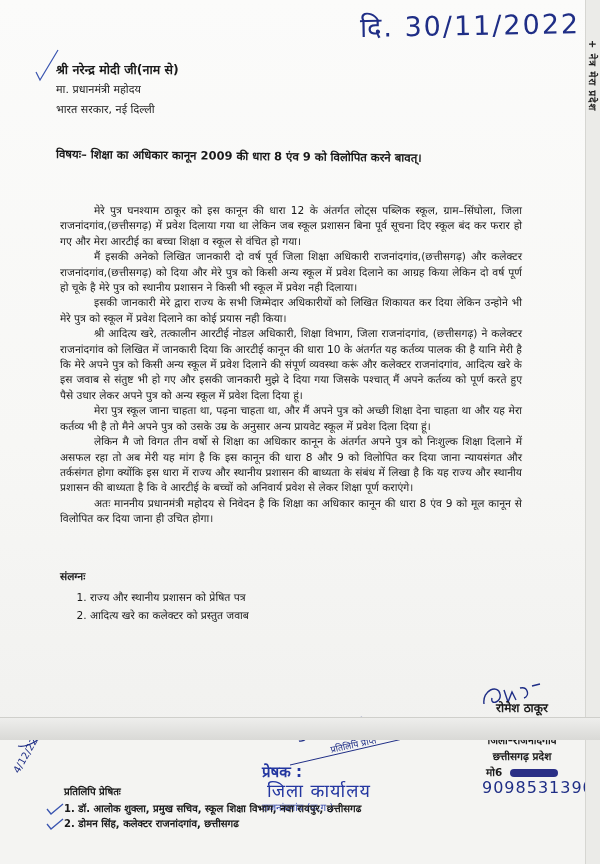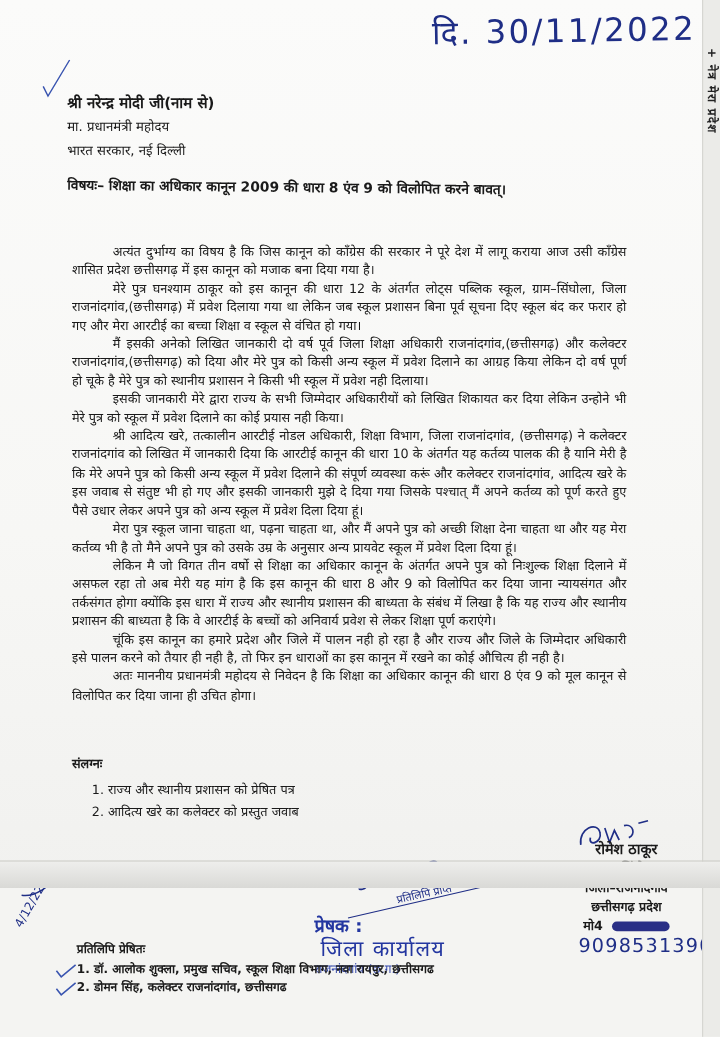--- a/index.html
+++ b/index.html
@@ -24,21 +24,21 @@
     }
     .bottom-edge {
       position:absolute; left:0; bottom:0; width:600px; height:22px;
       background:linear-gradient(180deg,#eeeeec,#d9d9d6);
       border-top:1px solid #cfcfcb;
     }
     .date-hw {
       position:absolute; left:360px; top:6px; font-size:27px; letter-spacing:2px;
       color:#1f2e86; font-style:normal; transform:rotate(-1deg);
     }
-    .addr { position:absolute; left:56px; top:60px; font-size:11px; line-height:20px;margin-top:16px; }
+    .addr { position:absolute; left:56px; top:60px; font-size:11px; line-height:20px; }
     .addr .l1 { font-weight:bold; font-size:12.5px; }
     .tick-top {
       position:absolute; left:34px; top:48px; width:26px; height:36px;
     }
     .subject {
       position:absolute; left:56px; top:146px; font-size:11.5px; font-weight:bold;
       transform:rotate(0.6deg); transform-origin:left;
     }
     .body {
       position:absolute; left:60px; top:203px; width:462px;
@@ -85,47 +85,45 @@
 
   <div class="addr">
     <div class="l1">श्री नरेन्द्र मोदी जी(नाम से)</div>
     <div>मा. प्रधानमंत्री महोदय</div>
     <div>भारत सरकार, नई दिल्ली</div>
   </div>
 
   <div class="subject">विषयः– शिक्षा का अधिकार कानून 2009 की धारा 8 एंव 9 को विलोपित करने बावत्।</div>
 
   <div class="body">
-    <p>अत्यंत दुर्भाग्य का विषय है कि जिस कानून को कॉंग्रेस की सरकार ने पूरे देश में लागू कराया आज उसी कॉंग्रेस शासित प्रदेश छत्तीसगढ़ में इस कानून को मजाक बना दिया गया है।</p>
     <p>मेरे पुत्र घनश्याम ठाकूर को इस कानून की धारा 12 के अंतर्गत लोट्स पब्लिक स्कूल, ग्राम–सिंघोला, जिला राजनांदगांव,(छत्तीसगढ़) में प्रवेश दिलाया गया था लेकिन जब स्कूल प्रशासन बिना पूर्व सूचना दिए स्कूल बंद कर फरार हो गए और मेरा आरटीई का बच्चा शिक्षा व स्कूल से वंचित हो गया।</p>
     <p>मैं इसकी अनेको लिखित जानकारी दो वर्ष पूर्व जिला शिक्षा अधिकारी राजनांदगांव,(छत्तीसगढ़) और कलेक्टर राजनांदगांव,(छत्तीसगढ़) को दिया और मेरे पुत्र को किसी अन्य स्कूल में प्रवेश दिलाने का आग्रह किया लेकिन दो वर्ष पूर्ण हो चूके है मेरे पुत्र को स्थानीय प्रशासन ने किसी भी स्कूल में प्रवेश नही दिलाया।</p>
     <p>इसकी जानकारी मेरे द्वारा राज्य के सभी जिम्मेदार अधिकारीयों को लिखित शिकायत कर दिया लेकिन उन्होने भी मेरे पुत्र को स्कूल में प्रवेश दिलाने का कोई प्रयास नही किया।</p>
     <p>श्री आदित्य खरे, तत्कालीन आरटीई नोडल अधिकारी, शिक्षा विभाग, जिला राजनांदगांव, (छत्तीसगढ़) ने कलेक्टर राजनांदगांव को लिखित में जानकारी दिया कि आरटीई कानून की धारा 10 के अंतर्गत यह कर्तव्य पालक की है यानि मेरी है कि मेरे अपने पुत्र को किसी अन्य स्कूल में प्रवेश दिलाने की संपूर्ण व्यवस्था करूं और कलेक्टर राजनांदगांव, आदित्य खरे के इस जवाब से संतुष्ट भी हो गए और इसकी जानकारी मुझे दे दिया गया जिसके पश्चात् मैं अपने कर्तव्य को पूर्ण करते हुए पैसे उधार लेकर अपने पुत्र को अन्य स्कूल में प्रवेश दिला दिया हूं।</p>
     <p>मेरा पुत्र स्कूल जाना चाहता था, पढ़ना चाहता था, और मैं अपने पुत्र को अच्छी शिक्षा देना चाहता था और यह मेरा कर्तव्य भी है तो मैने अपने पुत्र को उसके उम्र के अनुसार अन्य प्रायवेट स्कूल में प्रवेश दिला दिया हूं।</p>
     <p>लेकिन मै जो विगत तीन वर्षो से शिक्षा का अधिकार कानून के अंतर्गत अपने पुत्र को निःशुल्क शिक्षा दिलाने में असफल रहा तो अब मेरी यह मांग है कि इस कानून की धारा 8 और 9 को विलोपित कर दिया जाना न्यायसंगत और तर्कसंगत होगा क्योंकि इस धारा में राज्य और स्थानीय प्रशासन की बाध्यता के संबंध में लिखा है कि यह राज्य और स्थानीय प्रशासन की बाध्यता है कि वे आरटीई के बच्चों को अनिवार्य प्रवेश से लेकर शिक्षा पूर्ण कराएंगे।</p>
-    <p>चूंकि इस कानून का हमारे प्रदेश और जिले में पालन नही हो रहा है और राज्य और जिले के जिम्मेदार अधिकारी इसे पालन करने को तैयार ही नही है, तो फिर इन धाराओं का इस कानून में रखने का कोई औचित्य ही नही है।</p>
     <p>अतः माननीय प्रधानमंत्री महोदय से निवेदन है कि शिक्षा का अधिकार कानून की धारा 8 एंव 9 को मूल कानून से विलोपित कर दिया जाना ही उचित होगा।</p>
     <p class="enc-head">संलग्नः</p>
     <ol>
       <li>राज्य और स्थानीय प्रशासन को प्रेषित पत्र</li>
       <li>आदित्य खरे का कलेक्टर को प्रस्तुत जवाब</li>
     </ol>
   </div>
 
   <svg class="sig-sender" viewBox="0 0 70 30">
     <path d="M4 24 C2 10, 18 4, 20 14 C22 22, 10 26, 12 18 M24 10 L28 22 L32 12 L36 20 M40 8 C48 6, 50 16, 44 18 M52 6 L60 4" fill="none" stroke="#1f2e86" stroke-width="1.4"></path>
   </svg>
 
   <div class="sender">
     <div class="name">रोमेश ठाकूर</div>
     <div>ग्राम– सिंघोला,</div>
     <div>जिला–राजनांदगांव</div>
     <div>छत्तीसगढ़ प्रदेश</div>
     <div>
-      <span>मो4</span>
+      <span>मो6</span>
       <span class="phone-redacted"></span>
     </div>
   </div>
   <div class="phone-hw">9098531390</div>
 
   <svg class="sig-stamp" viewBox="0 0 160 55">
     <path d="M30 4 C20 -2, 50 0, 40 10 L30 14" fill="none" stroke="#1f2e86" stroke-width="1.2"></path>
     <path d="M10 40 L140 10" fill="none" stroke="#1f2e86" stroke-width="1"></path>
   </svg>
   <div class="stamp-date">30/11/22</div>

